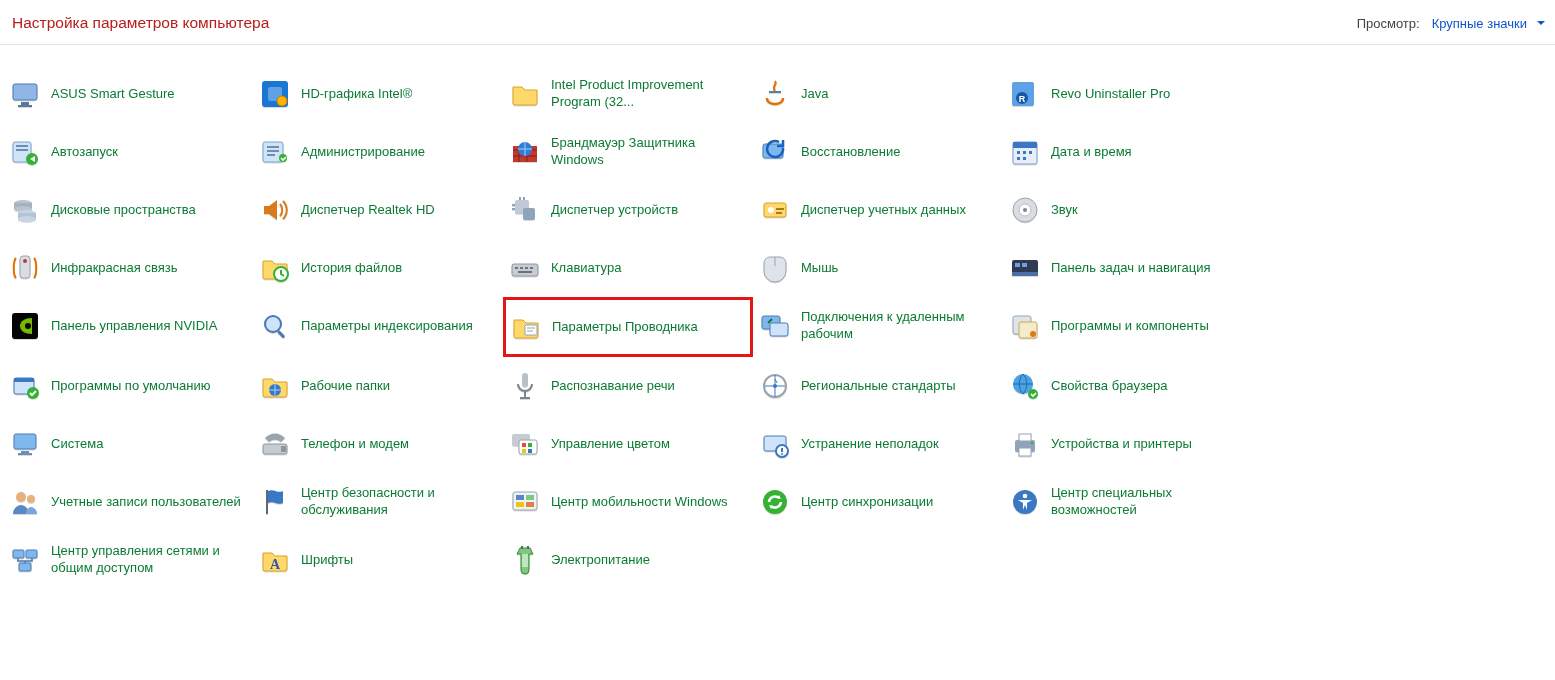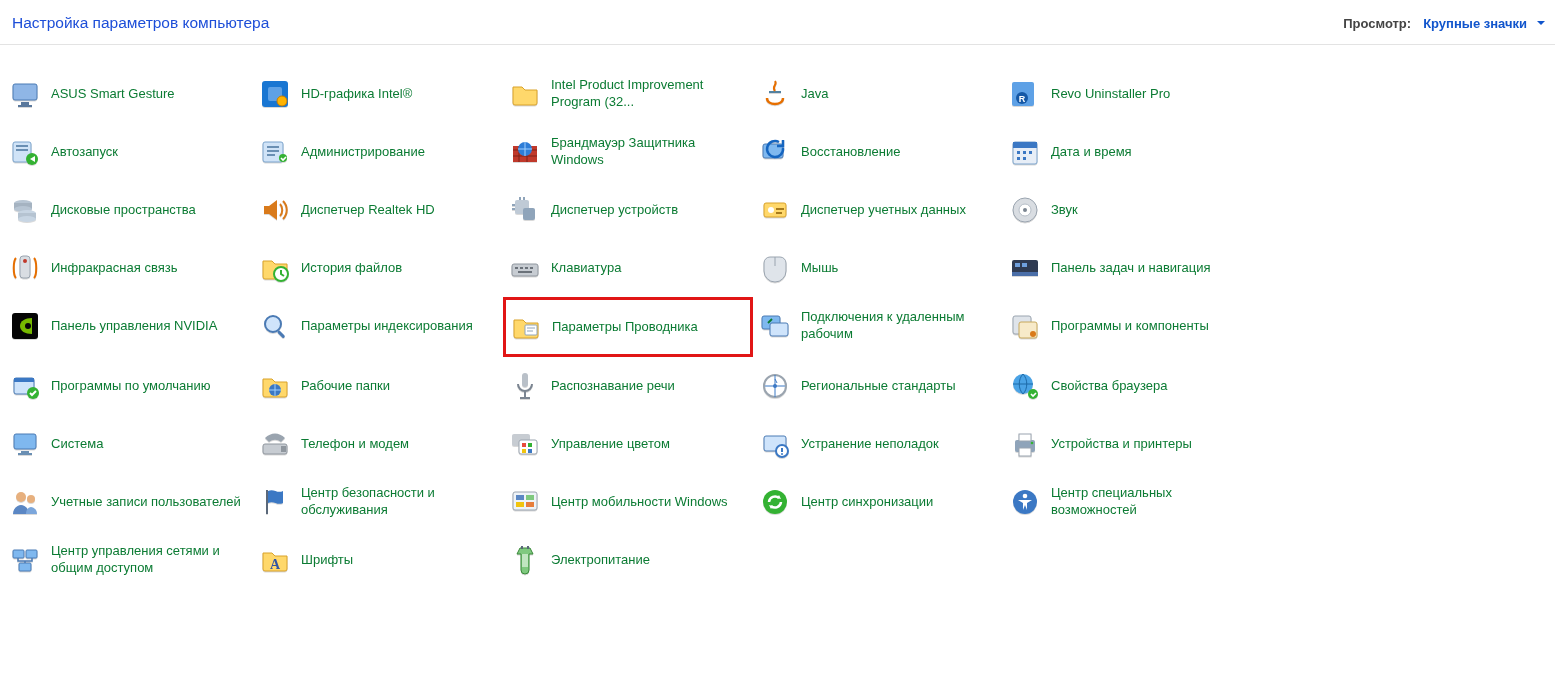--- a/index.html
+++ b/index.html
@@ -1,18 +1,18 @@
 <!DOCTYPE html>
 <html><head>
 <meta charset="utf-8">
 <style>
   html,body{margin:0;padding:0;background:#fff;font-family:"Segoe UI",Tahoma,Arial,sans-serif;font-size:13px;color:#222;width:1555px;}
   .header{display:flex;align-items:center;justify-content:space-between;padding:14px 10px 12px 12px;border-bottom:1px solid #e3e3e3;}
-  .header-title{color:#1d4ed8;font-size:15.5px;}
-  .view-area{display:flex;align-items:center;gap:12px;font-size:13px;color:#444;font-weight:bold;}
+  .header-title{color:#b91c1c;font-size:15.5px;}
+  .view-area{display:flex;align-items:center;gap:12px;font-size:13px;color:#444;}
   .view-link{color:#1155cc;cursor:pointer;display:flex;align-items:center;gap:10px;}
   .view-link .tri{width:0;height:0;border-left:4px solid transparent;border-right:4px solid transparent;border-top:4px solid #1155cc;}
   .grid{display:grid;grid-template-columns:repeat(5,250px);column-gap:0;row-gap:0;padding:20px 0 0 3px;align-items:start;}
   .cell{display:flex;align-items:center;gap:10px;min-height:50px;padding:2px 4px;border:2px solid transparent;cursor:pointer;}
   .cell .label{color:#0b7b33;font-size:13px;max-width:190px;line-height:1.28;}
   .cell.highlight{border:3px solid #e11616;}
   .icon{width:32px;height:32px;display:flex;align-items:center;justify-content:center;flex:0 0 32px;}
   .icon svg{width:32px;height:32px;}
   
   .ico-box{filter:drop-shadow(0 1px 0 rgba(0,0,0,.15));}

